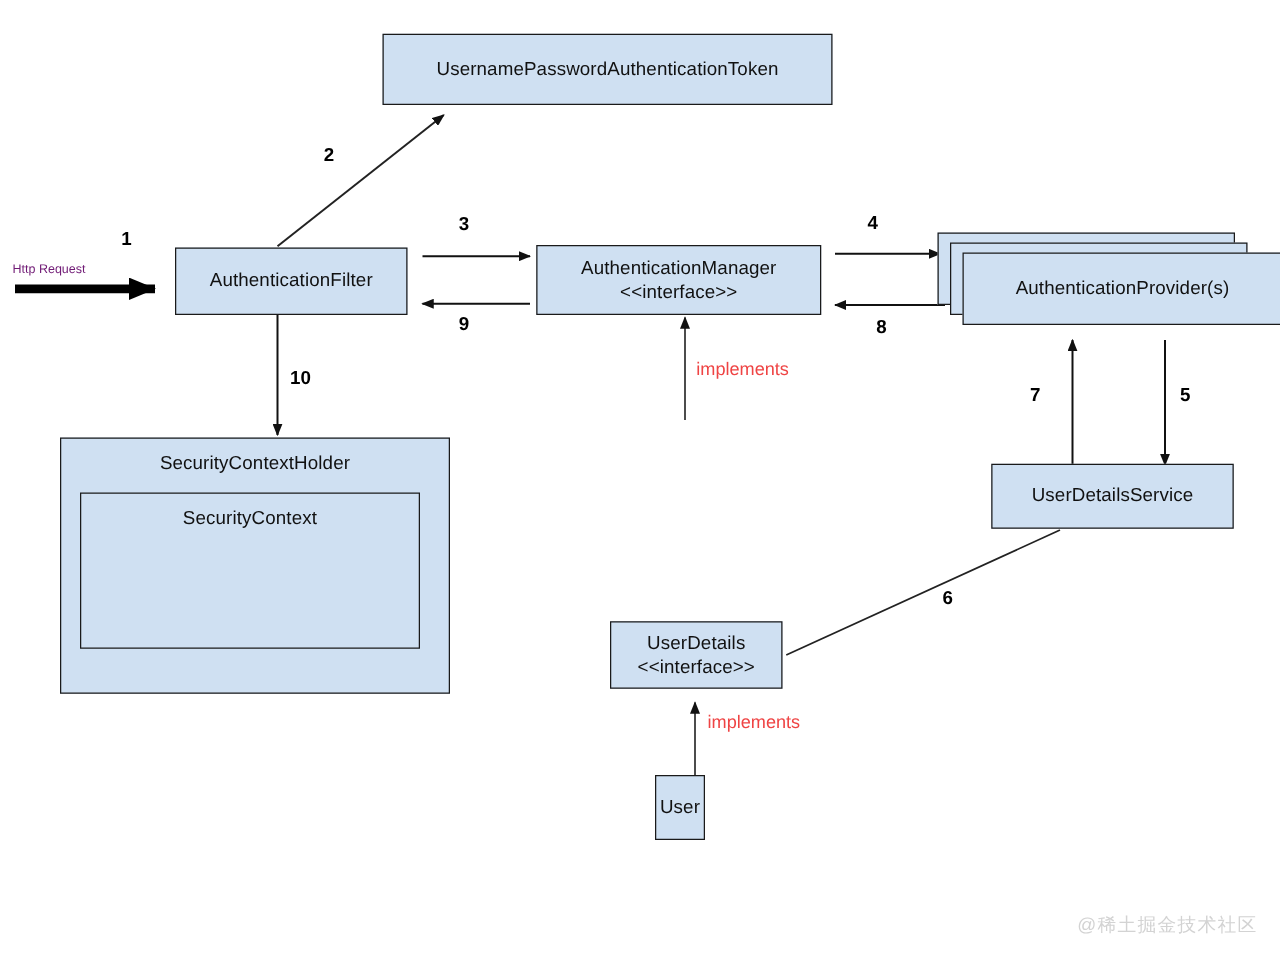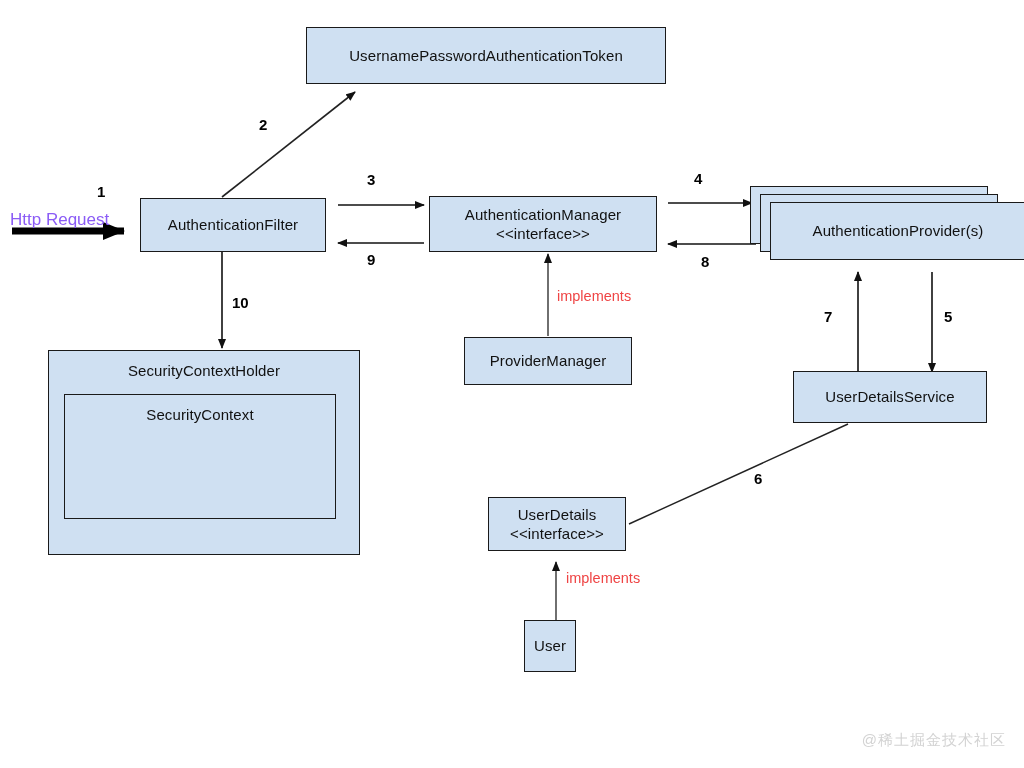--- a/index.html
+++ b/index.html
@@ -71,22 +71,22 @@
   }
   .edge-text {
     position: absolute;
     font-size: 14.5px;
     font-weight: normal;
     color: #ef4444;
     white-space: nowrap;
   }
   .req-label {
     position: absolute;
-    font-size: 17px;
-    color: #8b5cf6;
+    font-size: 10px;
+    color: #701a75;
     white-space: nowrap;
   }
 
   
   .watermark {
     position: absolute;
     right: 18px;
     bottom: 18px;
     font-size: 15px;
     color: #d3d3d3;
@@ -170,34 +170,31 @@
     <span>AuthenticationManager</span>
     <span class="line2">&lt;&lt;interface&gt;&gt;</span>
   </div>
 
   <div class="stack-layer" style="left:750px; top:186px; width:238px; height:58px;"></div>
   <div class="stack-layer" style="left:760px; top:194px; width:238px; height:58px;"></div>
   <div class="node" style="left:770px; top:202px; width:256px; height:58px;">
     <span>AuthenticationProvider(s)</span>
   </div>
 
-  <div class="node" style="left:464px; top:337px; width:168px; height:48px;">
-    <span>ProviderManager</span>
-  </div>
 
   <div class="node" style="left:793px; top:371px; width:194px; height:52px;">
     <span>UserDetailsService</span>
   </div>
 
   <div class="node" style="left:488px; top:497px; width:138px; height:54px;">
     <span>UserDetails</span>
     <span class="line2">&lt;&lt;interface&gt;&gt;</span>
   </div>
 
-  <div class="node" style="left:524px; top:620px; width:52px; height:52px;">
+  <div class="node" style="left:524px; top:620px; width:40px; height:52px;">
     <span>User</span>
   </div>
 
   <div class="node top-label" style="left:48px; top:350px; width:312px; height:205px;">
     <span>SecurityContextHolder</span>
   </div>
 
   <div class="node top-label" style="left:64px; top:394px; width:272px; height:125px;">
     <span>SecurityContext</span>
   </div>

